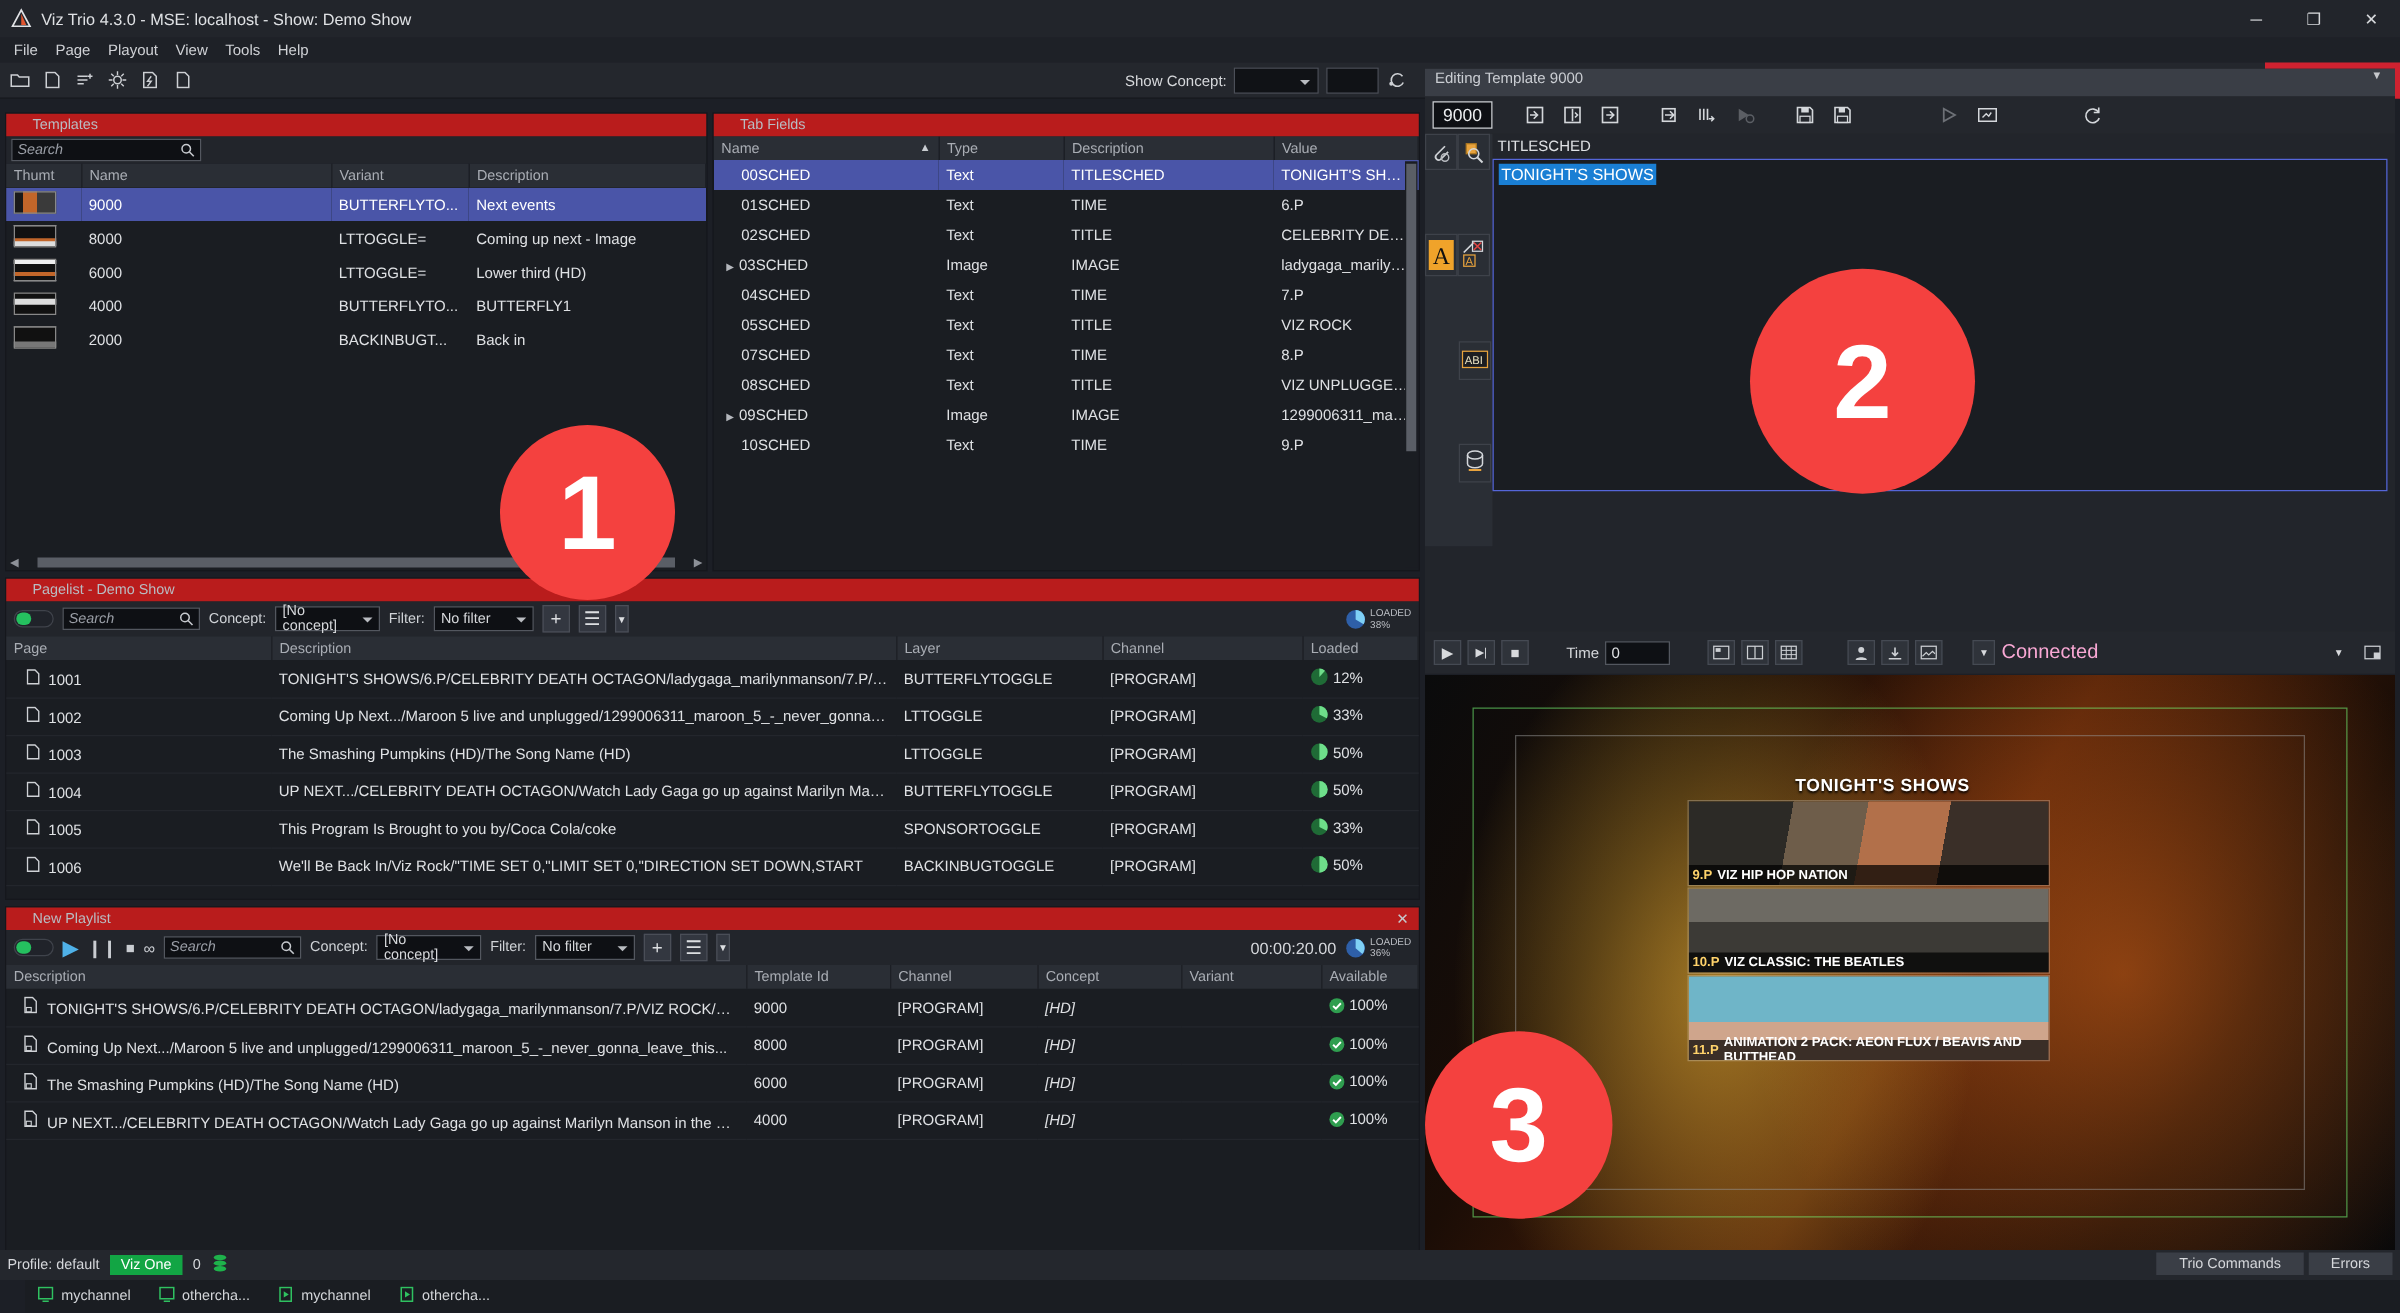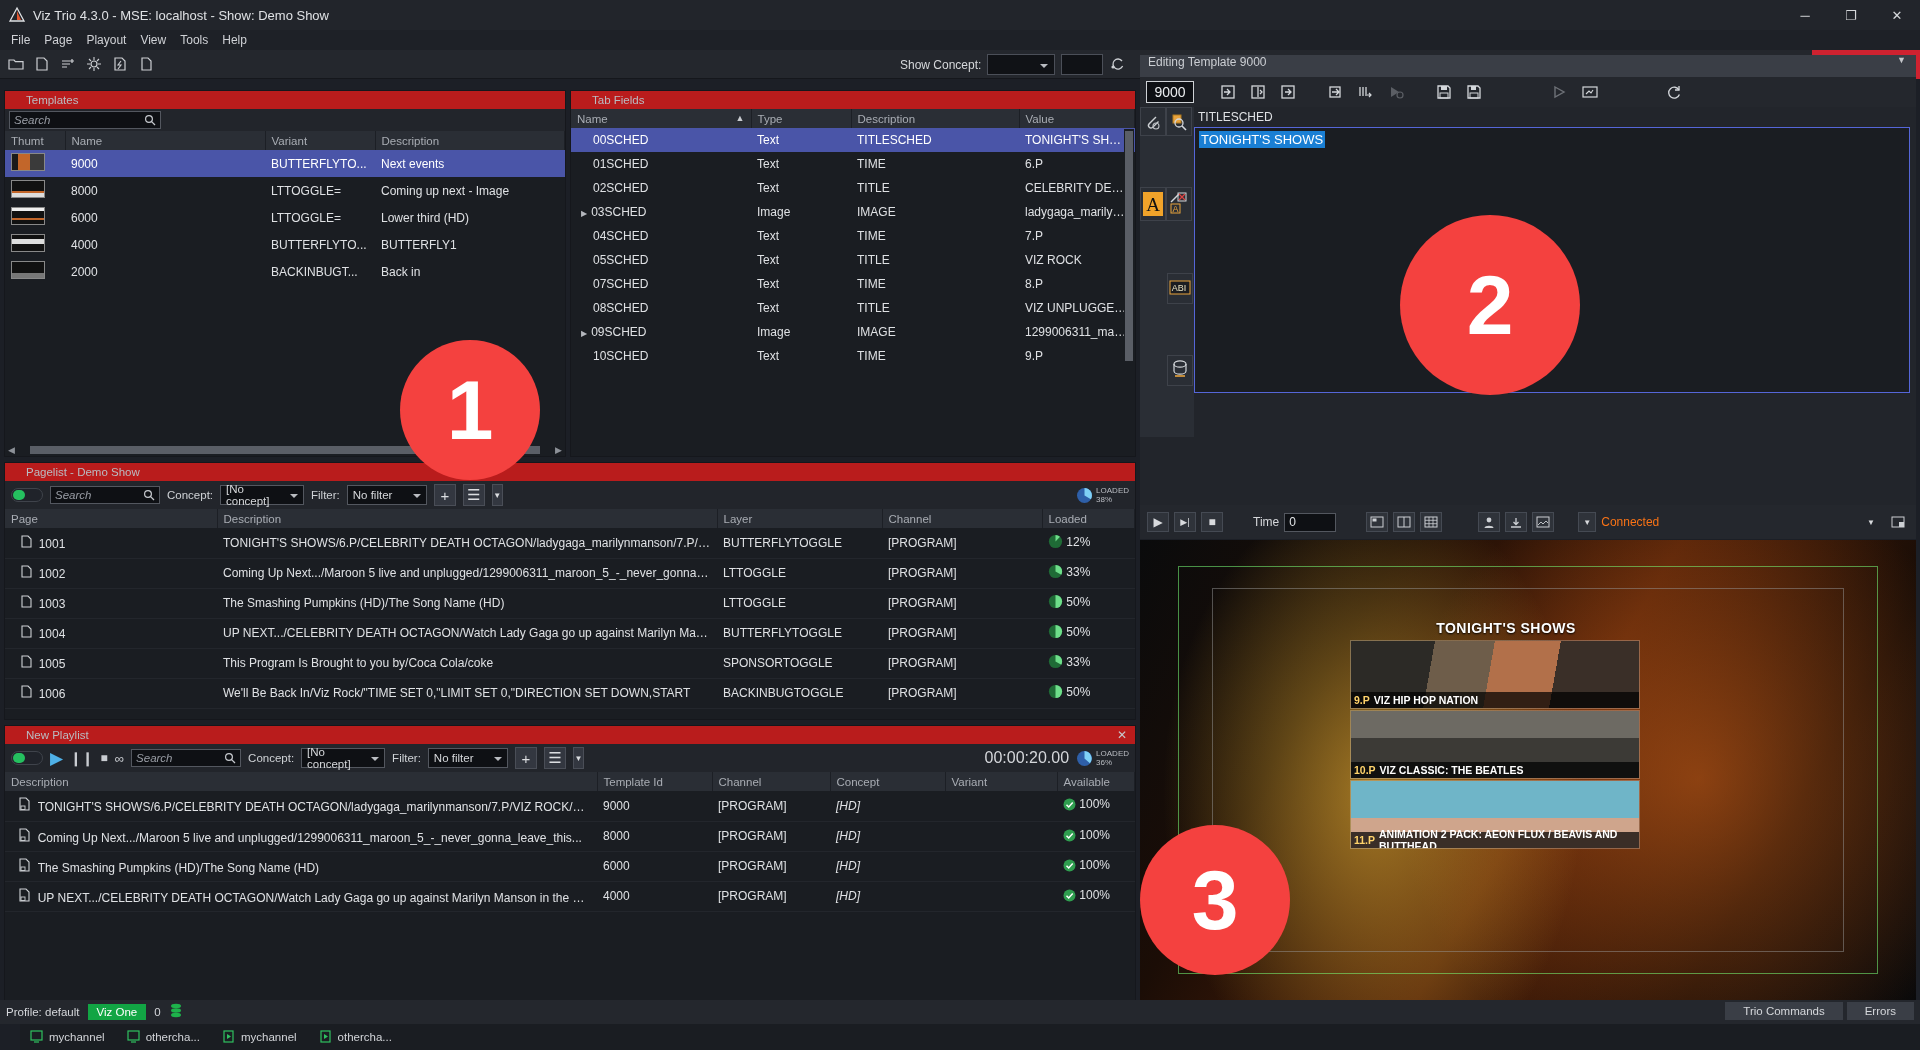--- a/index.html
+++ b/index.html
@@ -102,21 +102,21 @@
   .text-area { border: 1px solid #5566d8; background: #1a1d22; height: 266px; padding: 4px; }
   .sel-text { background: #1a7fd4; color: #fff; font-size: 13px; padding: 1px 2px; }
 
   
   #transport { position: absolute; left: 1140px; top: 505px; width: 776px; height: 34px;
                background: #24272d; display: flex; align-items: center; gap: 5px; padding: 0 7px; }
   .tp-btn { width: 22px; height: 20px; background: #2f333a; border: 1px solid #454a53;
             display:flex;align-items:center;justify-content:center; }
   .time-input { width: 52px; height: 19px; background: #0e1014; border: 1px solid #53575f;
                 color: #e2e4e7; font-size: 12px; padding: 1px 4px; }
-  .connected { color: #f97316; font-size: 12px; }
+  .connected { color: #f9a8d4; font-size: 16px; }
 
   
   #preview { position: absolute; left: 1140px; top: 540px; width: 776px; height: 460px; background: #000;
              overflow: hidden; }
   .preview-bg { position: absolute; inset: 0;
     background:
       radial-gradient(ellipse 300px 440px at 30% 55%, rgba(255,200,60,.55), rgba(180,60,10,.0) 70%),
       radial-gradient(ellipse 420px 440px at 72% 52%, rgba(255,120,30,.45), rgba(120,30,5,0) 72%),
       linear-gradient(120deg, #0a0b0c 0%, #1b0d06 25%, #4d1f08 52%, #170c06 78%, #09090a 100%);
   }
@@ -534,21 +534,21 @@
             </svg></span>
       </div>
       <span style="font-size:11.5px;color:#cfd2d6">Concept:</span>
       <div class="mini-select" style="width:84px">[No concept]</div>
       <span style="font-size:11.5px;color:#cfd2d6">Filter:</span>
       <div class="mini-select" style="width:80px">No filter</div>
       <div class="sq-btn">+</div>
       <div class="sq-btn">☰</div>
       <div class="sq-btn" style="width:11px;font-size:8px;">▼</div>
       <div style="flex:1"></div>
-      <span style="font-size:16px;color:#d5d7db">00:00:20.00</span>
+      <span style="font-size:13px;color:#d5d7db">00:00:20.00</span>
       <div class="loaded-ind">
         <svg width="17" height="17" viewBox="0 0 17 17">
             <circle cx="8.5" cy="8.5" r="7.5" fill="#2e5fa8"></circle>
             <path d="M8.5 8.5 L8.5 1 A7.5 7.5 0 0 1 13.9 13.2 Z" fill="#7fd0f5"></path>
           </svg>
         <div>
           <div class="loaded-txt">LOADED</div>
           <div class="loaded-txt">36%</div>
         </div>
       </div>

